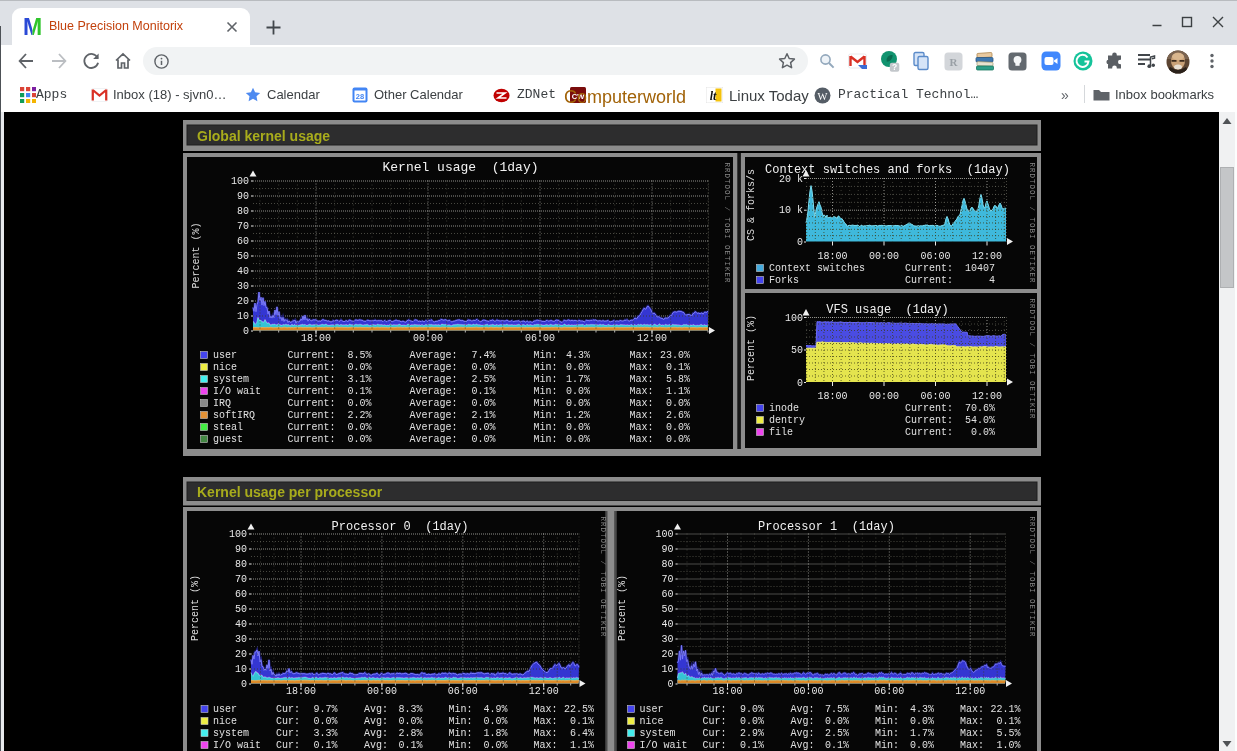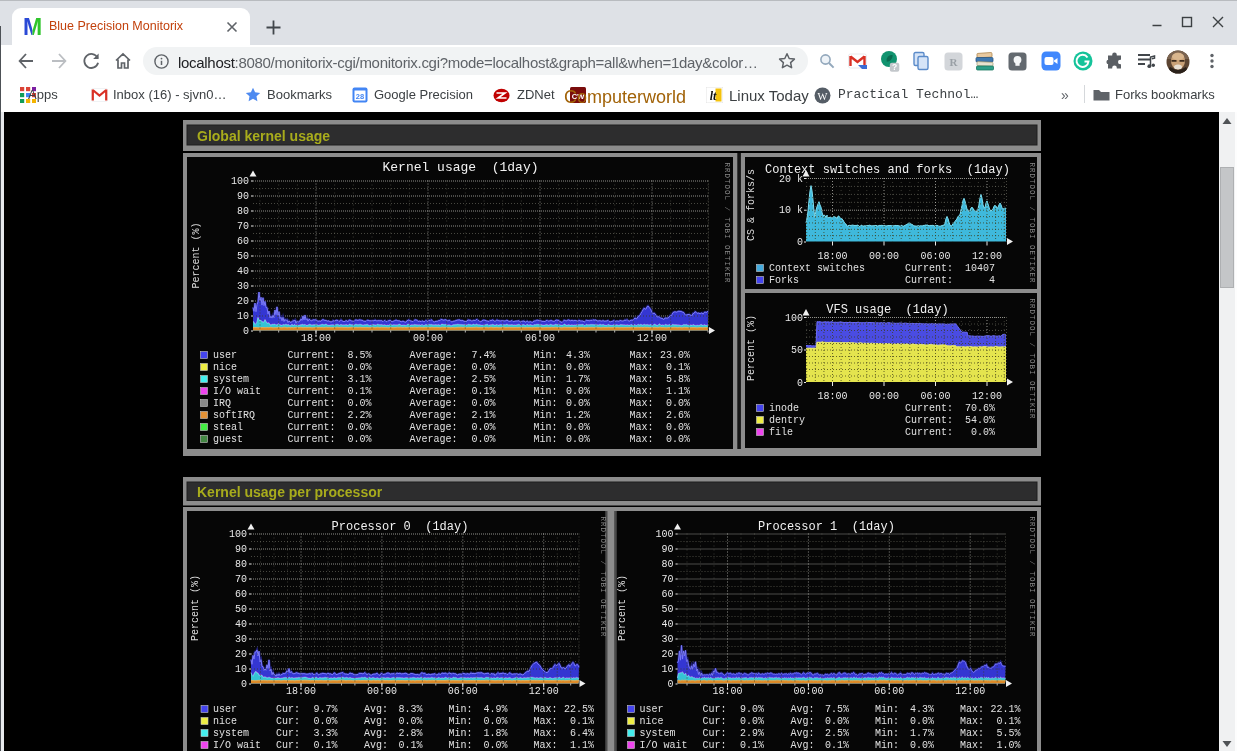--- a/index.html
+++ b/index.html
@@ -51,21 +51,20 @@
     </svg>
 <svg style="position:absolute;left:113px;top:51.0px" width="20" height="20" viewBox="0 0 20 20">
       <path d="M3 9.5 L10 3 L17 9.5 M5 8.5 L5 17 L8.5 17 L8.5 12 L11.5 12 L11.5 17 L15 17 L15 8.5" stroke="#5F6368" stroke-width="1.7" fill="none"></path>
     </svg>
 <div style="position:absolute;left:143px;top:47px;width:665px;height:28px;background:#F1F3F4;border-radius:14px"></div>
 <svg style="position:absolute;left:154px;top:53.5px" width="15" height="15" viewBox="0 0 15 15">
       <circle cx="7.5" cy="7.5" r="6.6" stroke="#5F6368" stroke-width="1.4" fill="none"></circle>
       <path d="M7.5 6.8 L7.5 11" stroke="#5F6368" stroke-width="1.5"></path>
       <circle cx="7.5" cy="4.6" r="0.9" fill="#5F6368"></circle>
     </svg>
-<div style="position:absolute;left:178px;top:53.5px;font-family:'Liberation Sans',sans-serif;font-size:15px;color:#5F6368;letter-spacing:-0.3px"><span style="color:#202124">localhost</span>:8080/monitorix-cgi/monitorix.cgi?mode=localhost&amp;graph=all&amp;when=1day&amp;color…</div>
 <svg style="position:absolute;left:778px;top:52.0px" width="18" height="18" viewBox="0 0 18 18">
       <path d="M9 1.8 L11.2 6.5 L16.4 7.1 L12.6 10.6 L13.6 15.7 L9 13.2 L4.4 15.7 L5.4 10.6 L1.6 7.1 L6.8 6.5 Z" stroke="#5F6368" stroke-width="1.5" fill="none" stroke-linejoin="round"></path>
     </svg>
 <svg style="position:absolute;left:819px;top:52.5px" width="17" height="17" viewBox="0 0 17 17">
       <circle cx="6.5" cy="6.5" r="4.6" fill="#EEF3F8" stroke="#93A8BC" stroke-width="1.6"></circle>
       <path d="M10 10 L14.6 14.6" stroke="#93A8BC" stroke-width="2"></path>
     </svg>
 <svg style="position:absolute;left:848px;top:51.5px" width="19" height="19" viewBox="0 0 19 19">
       <rect x="0.5" y="2" width="18" height="14" rx="2" fill="#FFFFFF" stroke="#E3E5E8" stroke-width="0.8"></rect>
       <path d="M2.5 4 L2.5 14 M16.5 4 L16.5 14 M2.5 4.5 L9.5 10 L16.5 4.5" stroke="#D93025" stroke-width="2.4" fill="none"></path>
@@ -140,41 +139,41 @@
       <rect x="0" y="0" width="4.2" height="4.2" fill="#DB4437"></rect>
       <rect x="6" y="0" width="4.2" height="4.2" fill="#DB4437"></rect>
       <rect x="12" y="0" width="4.2" height="4.2" fill="#7B1FA2"></rect>
       <rect x="0" y="6" width="4.2" height="4.2" fill="#0F9D58"></rect>
       <rect x="6" y="6" width="4.2" height="4.2" fill="#4285F4"></rect>
       <rect x="12" y="6" width="4.2" height="4.2" fill="#DB4437"></rect>
       <rect x="0" y="12" width="4.2" height="4.2" fill="#0F9D58"></rect>
       <rect x="6" y="12" width="4.2" height="4.2" fill="#F4B400"></rect>
       <rect x="12" y="12" width="4.2" height="4.2" fill="#F4B400"></rect>
     </svg>
-<div style="position:absolute;left:28px;top:87px;font-family:Liberation Sans, sans-serif;font-size:13px;color:#3C4043">Apps</div>
+<div style="position:absolute;left:36px;top:87px;font-family:Liberation Mono, monospace;font-size:13px;color:#3C4043">Apps</div>
 <svg style="position:absolute;left:91px;top:88.0px" width="17" height="14" viewBox="0 0 17 14">
       <rect x="0.5" y="0.5" width="16" height="13" rx="1.5" fill="#FFFFFF" stroke="#E8EAED" stroke-width="0.6"></rect>
       <path d="M1.8 1.5 L1.8 12.5 M15.2 1.5 L15.2 12.5 M1.8 2 L8.5 7.5 L15.2 2" stroke="#D93025" stroke-width="2.2" fill="none"></path>
     </svg>
-<div style="position:absolute;left:113px;top:87px;font-family:'Liberation Sans',sans-serif;font-size:13px;color:#3C4043">Inbox (16) - sjvn0…</div>
+<div style="position:absolute;left:113px;top:87px;font-family:'Liberation Sans',sans-serif;font-size:13px;color:#3C4043">Inbox (18) - sjvn0…</div>
 <svg style="position:absolute;left:245px;top:87.0px" width="16" height="16" viewBox="0 0 16 16">
       <path d="M8 0.8 L10.1 5.3 L15.2 5.9 L11.5 9.3 L12.4 14.2 L8 11.8 L3.6 14.2 L4.5 9.3 L0.8 5.9 L5.9 5.3 Z" fill="#4E8AF0"></path>
     </svg>
-<div style="position:absolute;left:267px;top:87px;font-family:'Liberation Sans',sans-serif;font-size:13px;color:#3C4043">Bookmarks</div>
+<div style="position:absolute;left:267px;top:87px;font-family:'Liberation Sans',sans-serif;font-size:13px;color:#3C4043">Calendar</div>
 <svg style="position:absolute;left:352px;top:87.0px" width="16" height="16" viewBox="0 0 16 16">
       <rect x="0.5" y="0.5" width="15" height="15" rx="2" fill="#4285F4"></rect>
       <rect x="2.5" y="3.5" width="11" height="10" fill="#FFFFFF"></rect>
       <text x="8" y="11.5" font-family="Liberation Sans" font-size="7.5" fill="#4285F4" text-anchor="middle" font-weight="bold">28</text>
     </svg>
-<div style="position:absolute;left:374px;top:87px;font-family:'Liberation Sans',sans-serif;font-size:13px;color:#3C4043">Google Precision</div>
+<div style="position:absolute;left:374px;top:87px;font-family:'Liberation Sans',sans-serif;font-size:13px;color:#3C4043">Other Calendar</div>
 <svg style="position:absolute;left:493px;top:87.5px" width="17" height="15" viewBox="0 0 17 15">
       <ellipse cx="8.5" cy="7.5" rx="8" ry="6.8" fill="#C00000"></ellipse>
       <path d="M3.5 5 L12 5 L5 10 L13.5 10" stroke="#FFFFFF" stroke-width="1.6" fill="none"></path>
     </svg>
-<div style="position:absolute;left:517px;top:87px;font-family:Liberation Sans, sans-serif;font-size:13px;color:#3C4043">ZDNet</div>
+<div style="position:absolute;left:517px;top:87px;font-family:Liberation Mono, monospace;font-size:13px;color:#3C4043">ZDNet</div>
 <svg style="position:absolute;left:570px;top:87.0px" width="16" height="16" viewBox="0 0 16 16">
       <rect width="16" height="16" rx="1.5" fill="#7A0C0C"></rect>
       <text x="8" y="11.5" font-family="Liberation Sans" font-size="7.5" fill="#FFFFFF" text-anchor="middle" font-weight="bold">CW</text>
     </svg>
 <div style="position:absolute;left:564px;top:87px;font-family:'Liberation Sans',sans-serif;font-size:18px;color:#a16207">Computerworld</div>
 <svg style="position:absolute;left:706px;top:87.0px" width="17" height="16" viewBox="0 0 17 16">
       <rect width="17" height="16" rx="1.5" fill="#FFFFFF" stroke="#DDD" stroke-width="0.8"></rect>
       <rect x="9.5" y="1.5" width="6" height="13" fill="#F4C20D"></rect>
       <text x="7" y="12.5" font-family="Liberation Serif" font-size="12" fill="#111" text-anchor="middle" font-style="italic" font-weight="bold">lt</text>
     </svg>
@@ -182,21 +181,21 @@
 <svg style="position:absolute;left:814px;top:86.5px" width="17" height="17" viewBox="0 0 17 17">
       <circle cx="8.5" cy="8.5" r="8" fill="#555D66"></circle>
       <text x="8.5" y="12.5" font-family="Liberation Serif" font-size="10.5" fill="#FFFFFF" text-anchor="middle">W</text>
     </svg>
 <div style="position:absolute;left:838px;top:87px;font-family:Liberation Mono, monospace;font-size:13px;color:#3C4043">Practical Technol…</div>
 <div style="position:absolute;left:1061px;top:87px;font-family:'Liberation Sans',sans-serif;font-size:14px;color:#5F6368">»</div>
 <div style="position:absolute;left:1084px;top:85px;width:1px;height:18px;background:#D5D8DB"></div>
 <svg style="position:absolute;left:1093px;top:88.0px" width="17" height="14" viewBox="0 0 17 14">
       <path d="M0.5 2 L6 2 L8 4 L16.5 4 L16.5 12.5 L0.5 12.5 Z" fill="#5F6368"></path>
     </svg>
-<div style="position:absolute;left:1115px;top:87px;font-family:'Liberation Sans',sans-serif;font-size:13px;color:#3C4043">Forks bookmarks</div>
+<div style="position:absolute;left:1115px;top:87px;font-family:'Liberation Sans',sans-serif;font-size:13px;color:#3C4043">Inbox bookmarks</div>
 <div style="position:absolute;left:1px;top:112px;width:1236px;height:639px;background:#000000"></div>
 <div style="position:absolute;left:1px;top:112px;width:2.5px;height:639px;background:#E8EAED"></div>
 <svg style="position:absolute;left:0;top:112px" width="1237" height="639" viewBox="0 0 1237 639" xml:space="preserve">
       <rect x="183.0" y="8.0" width="858.0" height="31.0" fill="#8C8C8C"></rect>
 <rect x="187.0" y="13.0" width="850.0" height="20.0" fill="#2D2D2E" stroke="#1E1E1E" stroke-width="1"></rect>
 <text x="197.0" y="28.5" font-family="Liberation Sans, monospace" font-size="14" fill="#A8AC1C" text-anchor="start" font-weight="bold">Global kernel usage</text>
 <rect x="183.0" y="41.0" width="858.0" height="303.0" fill="#8C8C8C"></rect>
 <rect x="737.3" y="41.0" width="3.6" height="303.0" fill="#151515"></rect>
 <rect x="187.0" y="45.0" width="546.0" height="292.0" fill="#060606"></rect>
 <text x="460.5" y="59.0" font-family="Liberation Mono, monospace" font-size="13" fill="#F2F2F2" text-anchor="middle" font-weight="normal">Kernel usage&nbsp;&nbsp;(1day)</text>

